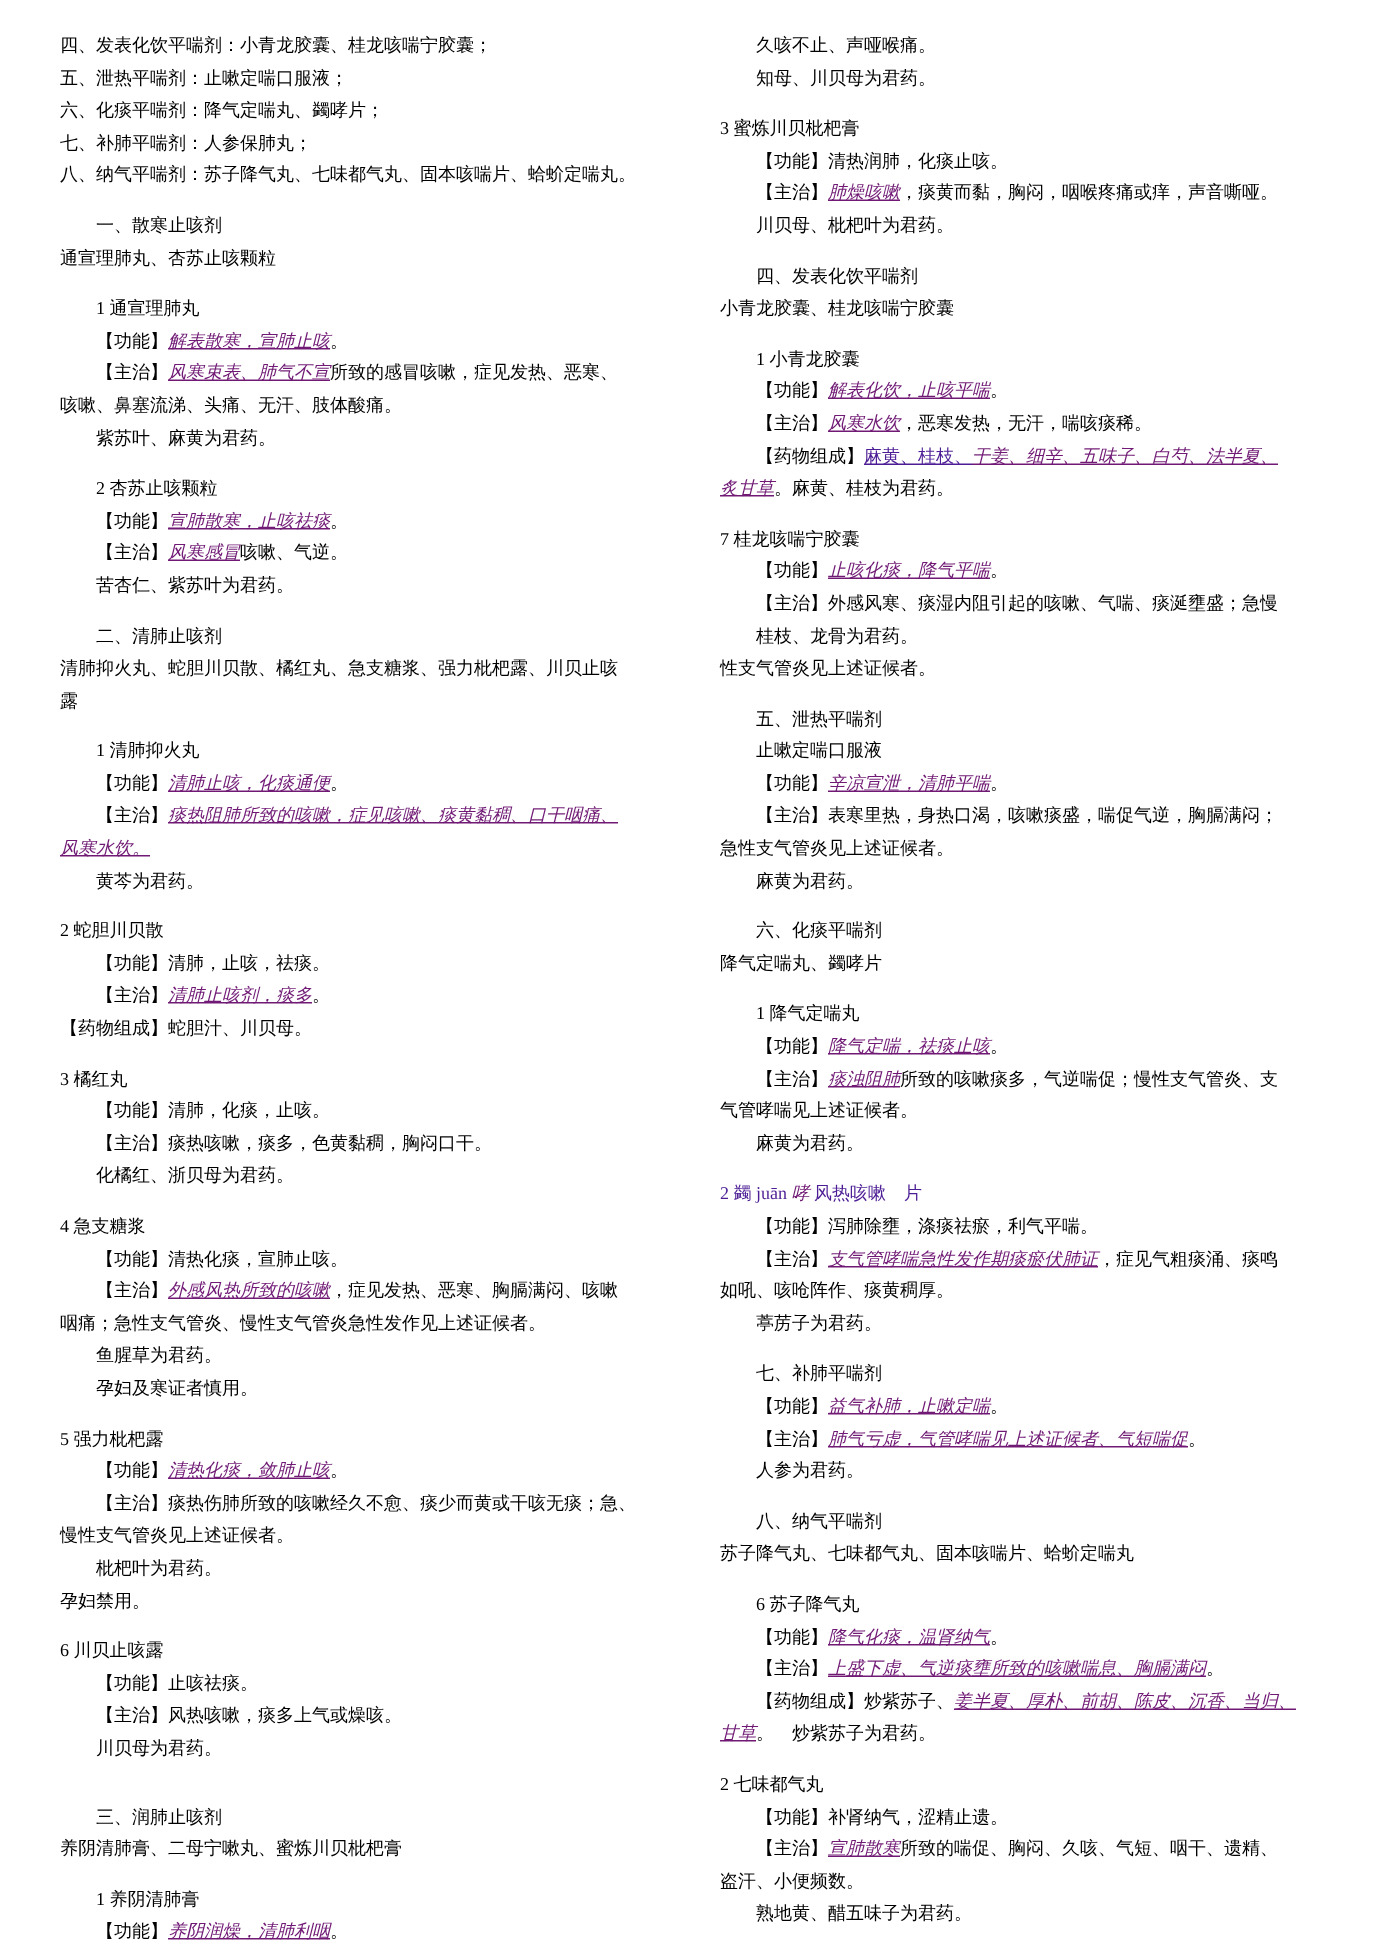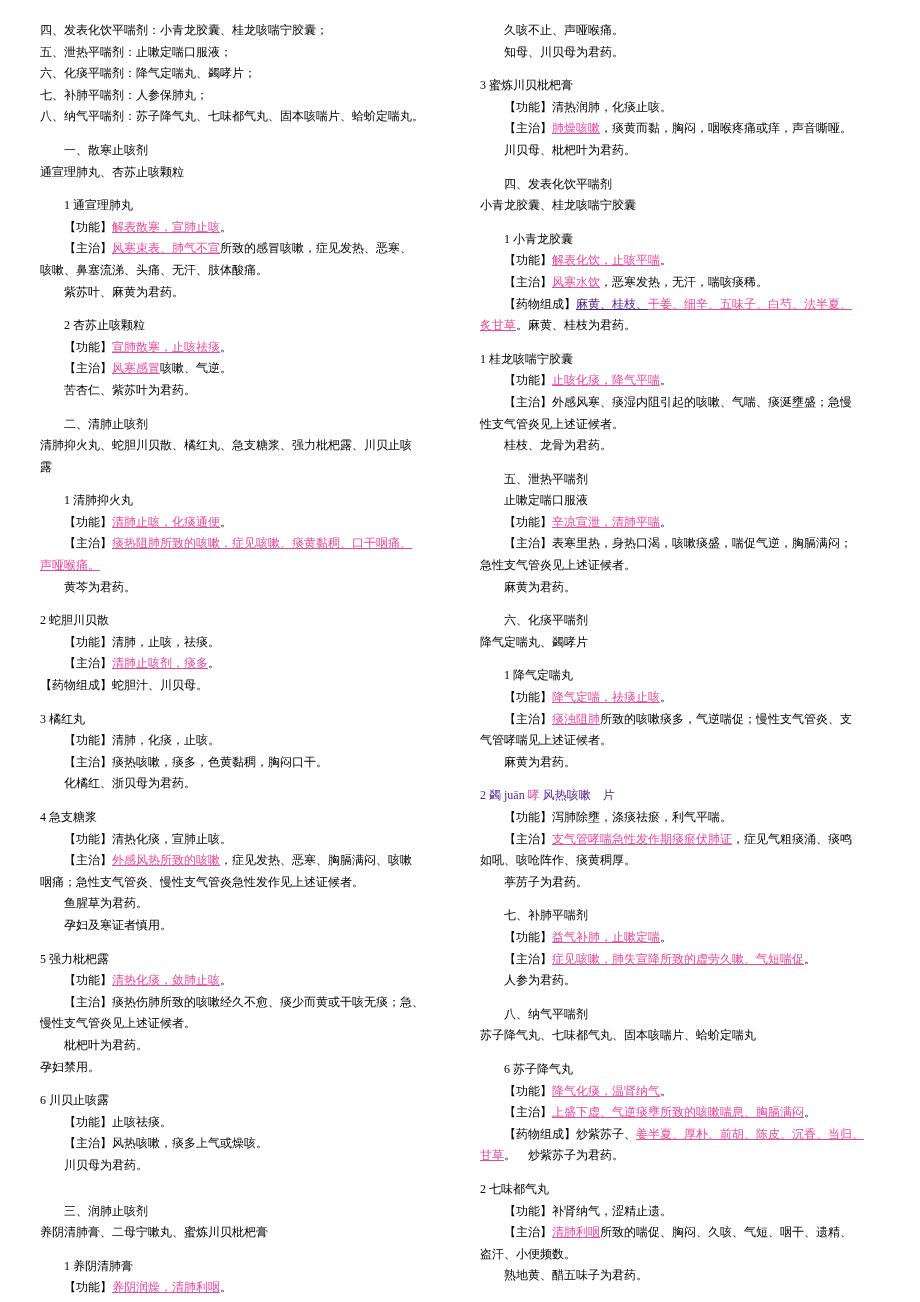--- a/index.html
+++ b/index.html
@@ -16,21 +16,21 @@
   .columns {
     display: flex;
     gap: 40px;
   }
   .col {
     flex: 1;
     min-width: 0;
   }
   .line { display: block; }
   .indent1 { padding-left: 2em; }
-  .red { color: #ec4899; }
+  .red { color: #701a75; font-style: italic; }
   .blue { color: #4c1d95; }
   .underline { text-decoration: underline; }
   .spacer { height: 12px; }
 </style>
 </head>
 <body>
 
 <div class="columns">
   <div class="col" id="col-left">
       <span class="line"><span>四、发表化饮平喘剂：小青龙胶囊、桂龙咳喘宁胶囊；</span></span>
@@ -53,21 +53,21 @@
       <span class="line indent1"><span>【主治】</span><span class="red underline">风寒感冒</span><span>咳嗽、气逆。</span></span>
       <span class="line indent1"><span>苦杏仁、紫苏叶为君药。</span></span>
       <div class="spacer"></div>
       <span class="line indent1"><span>二、清肺止咳剂</span></span>
       <span class="line"><span>清肺抑火丸、蛇胆川贝散、橘红丸、急支糖浆、强力枇杷露、川贝止咳</span></span>
       <span class="line"><span>露</span></span>
       <div class="spacer"></div>
       <span class="line indent1"><span>1 清肺抑火丸</span></span>
       <span class="line indent1"><span>【功能】</span><span class="red underline">清肺止咳，化痰通便</span><span>。</span></span>
       <span class="line indent1"><span>【主治】</span><span class="red underline">痰热阻肺所致的咳嗽，症见咳嗽、痰黄黏稠、口干咽痛、</span></span>
-      <span class="line"><span class="red underline">声哑喉痛。</span></span>
+      <span class="line"><span class="red underline">风寒水饮。</span></span>
       <span class="line indent1"><span>黄芩为君药。</span></span>
       <div class="spacer"></div>
       <span class="line"><span>2 蛇胆川贝散</span></span>
       <span class="line indent1"><span>【功能】清肺，止咳，祛痰。</span></span>
       <span class="line indent1"><span>【主治】</span><span class="red underline">清肺止咳剂，痰多</span><span>。</span></span>
       <span class="line"><span>【药物组成】蛇胆汁、川贝母。</span></span>
       <div class="spacer"></div>
       <span class="line"><span>3 橘红丸</span></span>
       <span class="line indent1"><span>【功能】清肺，化痰，止咳。</span></span>
       <span class="line indent1"><span>【主治】痰热咳嗽，痰多，色黄黏稠，胸闷口干。</span></span>
@@ -111,25 +111,25 @@
       <div class="spacer"></div>
       <span class="line indent1"><span>四、发表化饮平喘剂</span></span>
       <span class="line"><span>小青龙胶囊、桂龙咳喘宁胶囊</span></span>
       <div class="spacer"></div>
       <span class="line indent1"><span>1 小青龙胶囊</span></span>
       <span class="line indent1"><span>【功能】</span><span class="red underline">解表化饮，止咳平喘</span><span>。</span></span>
       <span class="line indent1"><span>【主治】</span><span class="red underline">风寒水饮</span><span>，恶寒发热，无汗，喘咳痰稀。</span></span>
       <span class="line indent1"><span>【药物组成】</span><span class="blue underline">麻黄、桂枝、</span><span class="red underline">干姜、细辛、五味子、白芍、法半夏、</span></span>
       <span class="line"><span class="red underline">炙甘草</span><span>。麻黄、桂枝为君药。</span></span>
       <div class="spacer"></div>
-      <span class="line"><span>1 桂龙咳喘宁胶囊</span></span>
+      <span class="line"><span>7 桂龙咳喘宁胶囊</span></span>
       <span class="line indent1"><span>【功能】</span><span class="red underline">止咳化痰，降气平喘</span><span>。</span></span>
       <span class="line indent1"><span>【主治】外感风寒、痰湿内阻引起的咳嗽、气喘、痰涎壅盛；急慢</span></span>
+      <span class="line indent1"><span>桂枝、龙骨为君药。</span></span>
       <span class="line"><span>性支气管炎见上述证候者。</span></span>
-      <span class="line indent1"><span>桂枝、龙骨为君药。</span></span>
       <div class="spacer"></div>
       <span class="line indent1"><span>五、泄热平喘剂</span></span>
       <span class="line indent1"><span>止嗽定喘口服液</span></span>
       <span class="line indent1"><span>【功能】</span><span class="red underline">辛凉宣泄，清肺平喘</span><span>。</span></span>
       <span class="line indent1"><span>【主治】表寒里热，身热口渴，咳嗽痰盛，喘促气逆，胸膈满闷；</span></span>
       <span class="line"><span>急性支气管炎见上述证候者。</span></span>
       <span class="line indent1"><span>麻黄为君药。</span></span>
       <div class="spacer"></div>
       <span class="line indent1"><span>六、化痰平喘剂</span></span>
       <span class="line"><span>降气定喘丸、蠲哮片</span></span>
@@ -141,31 +141,31 @@
       <span class="line indent1"><span>麻黄为君药。</span></span>
       <div class="spacer"></div>
       <span class="line"><span class="blue">2 蠲 juān </span><span class="red">哮 </span><span class="blue">风热咳嗽　片</span></span>
       <span class="line indent1"><span>【功能】泻肺除壅，涤痰祛瘀，利气平喘。</span></span>
       <span class="line indent1"><span>【主治】</span><span class="red underline">支气管哮喘急性发作期痰瘀伏肺证</span><span>，症见气粗痰涌、痰鸣</span></span>
       <span class="line"><span>如吼、咳呛阵作、痰黄稠厚。</span></span>
       <span class="line indent1"><span>葶苈子为君药。</span></span>
       <div class="spacer"></div>
       <span class="line indent1"><span>七、补肺平喘剂</span></span>
       <span class="line indent1"><span>【功能】</span><span class="red underline">益气补肺，止嗽定喘</span><span>。</span></span>
-      <span class="line indent1"><span>【主治】</span><span class="red underline">症见咳嗽，肺失宣降所致的虚劳久嗽、气短喘促</span><span>。</span></span>
+      <span class="line indent1"><span>【主治】</span><span class="red underline">肺气亏虚，气管哮喘见上述证候者、气短喘促</span><span>。</span></span>
       <span class="line indent1"><span>人参为君药。</span></span>
       <div class="spacer"></div>
       <span class="line indent1"><span>八、纳气平喘剂</span></span>
       <span class="line"><span>苏子降气丸、七味都气丸、固本咳喘片、蛤蚧定喘丸</span></span>
       <div class="spacer"></div>
       <span class="line indent1"><span>6 苏子降气丸</span></span>
       <span class="line indent1"><span>【功能】</span><span class="red underline">降气化痰，温肾纳气</span><span>。</span></span>
       <span class="line indent1"><span>【主治】</span><span class="red underline">上盛下虚、气逆痰壅所致的咳嗽喘息、胸膈满闷</span><span>。</span></span>
       <span class="line indent1"><span>【药物组成】炒紫苏子、</span><span class="red underline">姜半夏、厚朴、前胡、陈皮、沉香、当归、</span></span>
       <span class="line"><span class="red underline">甘草</span><span>。　炒紫苏子为君药。</span></span>
       <div class="spacer"></div>
       <span class="line"><span>2 七味都气丸</span></span>
       <span class="line indent1"><span>【功能】补肾纳气，涩精止遗。</span></span>
-      <span class="line indent1"><span>【主治】</span><span class="red underline">清肺利咽</span><span>所致的喘促、胸闷、久咳、气短、咽干、遗精、</span></span>
+      <span class="line indent1"><span>【主治】</span><span class="red underline">宣肺散寒</span><span>所致的喘促、胸闷、久咳、气短、咽干、遗精、</span></span>
       <span class="line"><span>盗汗、小便频数。</span></span>
       <span class="line indent1"><span>熟地黄、醋五味子为君药。</span></span>
     </div>
 </div>
 
 </body></html>

